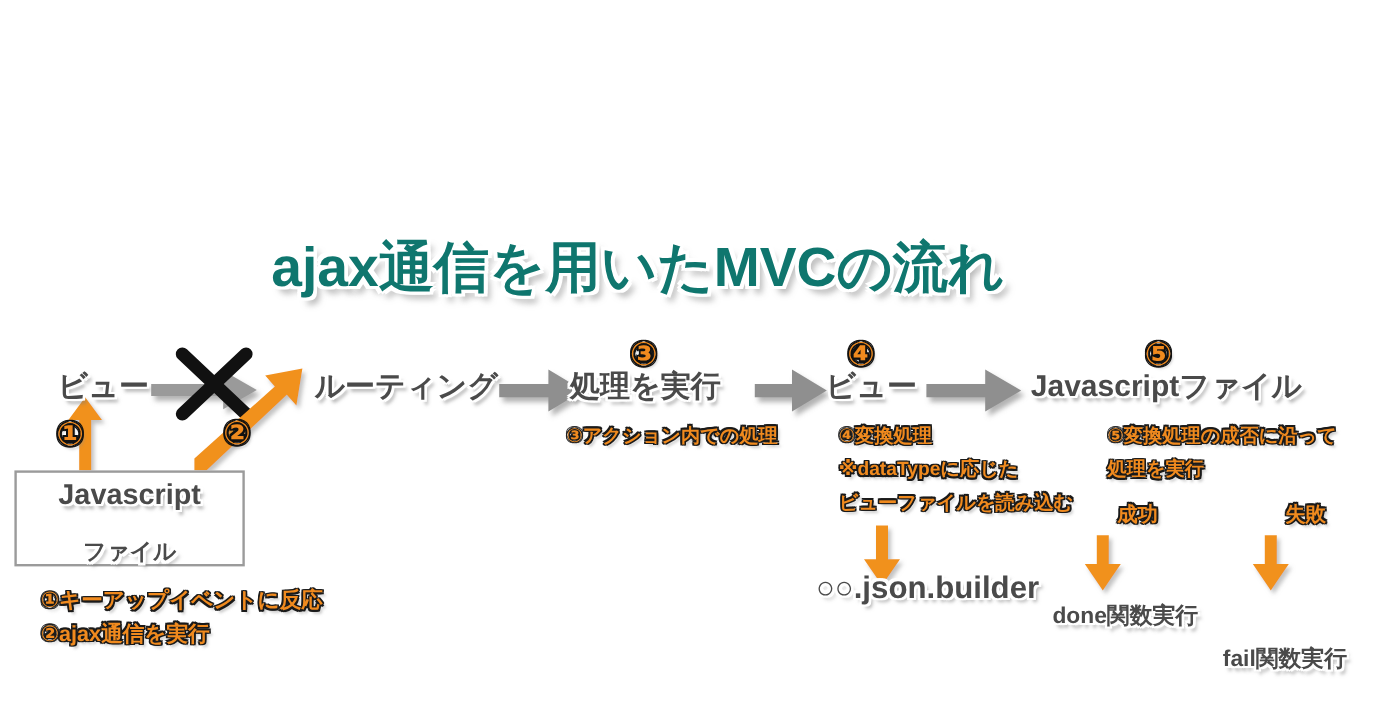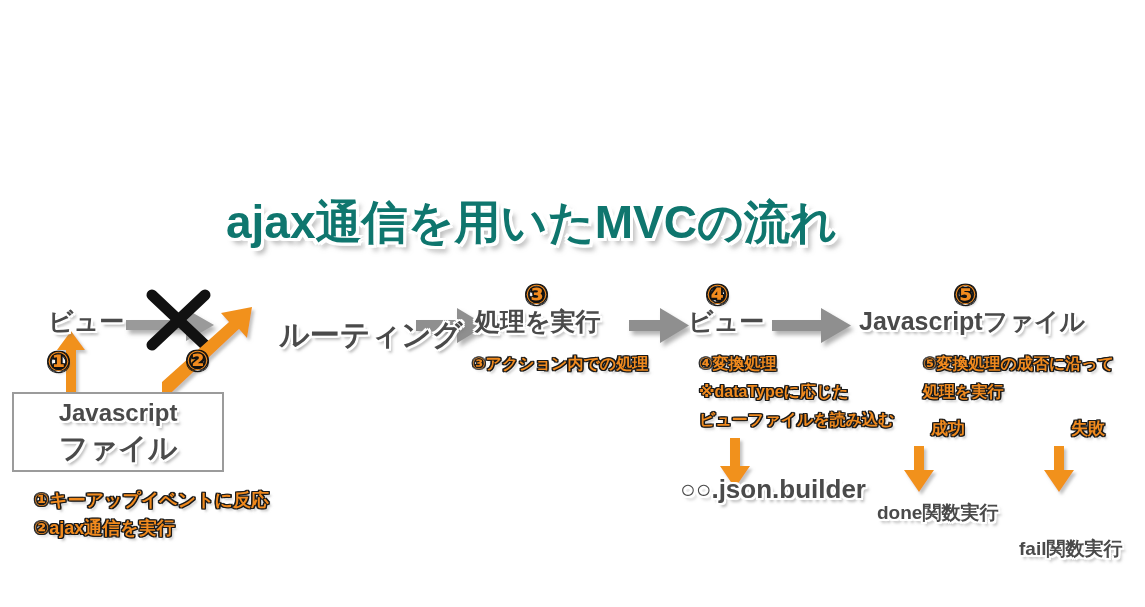--- a/index.html
+++ b/index.html
@@ -148,31 +148,31 @@
   </svg>
 
   <div class="abs circnum" style="left:47px; top:349px;">①</div>
   <div class="abs circnum" style="left:186px; top:348px;">②</div>
   <div class="abs circnum" style="left:525px; top:282px;">③</div>
   <div class="abs circnum" style="left:706px; top:282px;">④</div>
   <div class="abs circnum" style="left:954px; top:282px;">⑤</div>
 
   <div class="abs node" style="left:48px; top:305px; font-size:25px;">ビュー</div>
 
-  <div class="abs node" style="left:262px; top:315px; font-size:30px;margin-left:17px;">ルーティング</div>
+  <div class="abs node" style="left:262px; top:305px; font-size:25px;">ルーティング</div>
 
   <div class="abs node" style="left:475px; top:305px; font-size:25px;">処理を実行</div>
 
   <div class="abs node" style="left:688px; top:305px; font-size:25px;">ビュー</div>
 
   <div class="abs node" style="left:859px; top:305px; font-size:25px;">Javascriptファイル</div>
 
-  <div class="abs" id="js-box" style="left:12px; top:392px; width:212px; height:80px;text-align:center;">
+  <div class="abs" id="js-box" style="left:12px; top:392px; width:192px; height:80px;text-align:center;">
     <span class="node" style="font-size:24px; margin-top:5px;">Javascript</span>
-    <span class="node" style="font-size:29px; margin-top:2px;">ファイル</span>
+    <span class="node" style="font-size:19px; margin-top:20px;">ファイル</span>
   </div>
 
   <div class="abs ann" style="left:4px; top:489px; font-size:18px;">①キーアップイベントに反応</div>
   <div class="abs ann" style="left:4px; top:517px; font-size:18px;">②ajax通信を実行</div>
 
   <div class="abs ann" style="left:442px; top:354px; font-size:16px;">③アクション内での処理</div>
 
   <div class="abs ann" style="left:669px; top:354px; font-size:16px;">④変換処理</div>
   <div class="abs ann" style="left:669px; top:382px; font-size:16px;">※dataTypeに応じた</div>
   <div class="abs ann" style="left:669px; top:410px; font-size:16px;">ビューファイルを読み込む</div>

